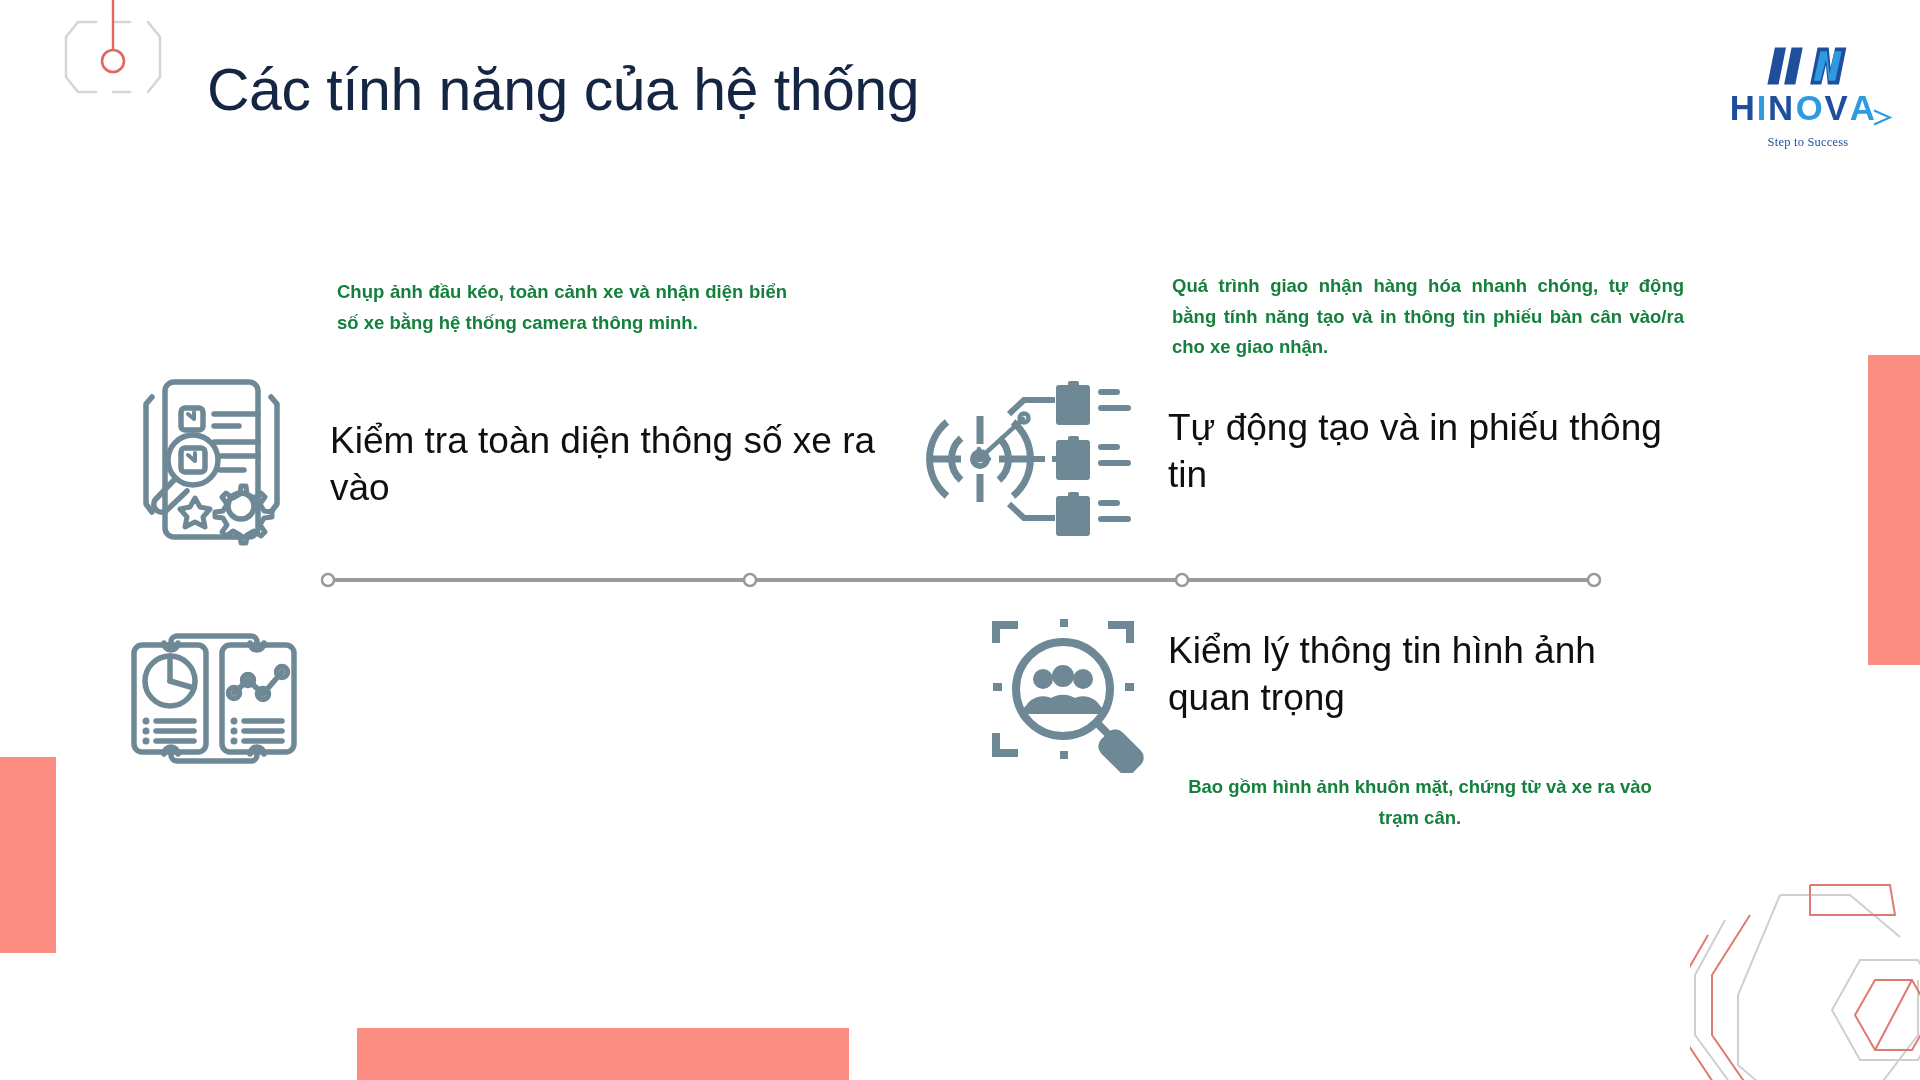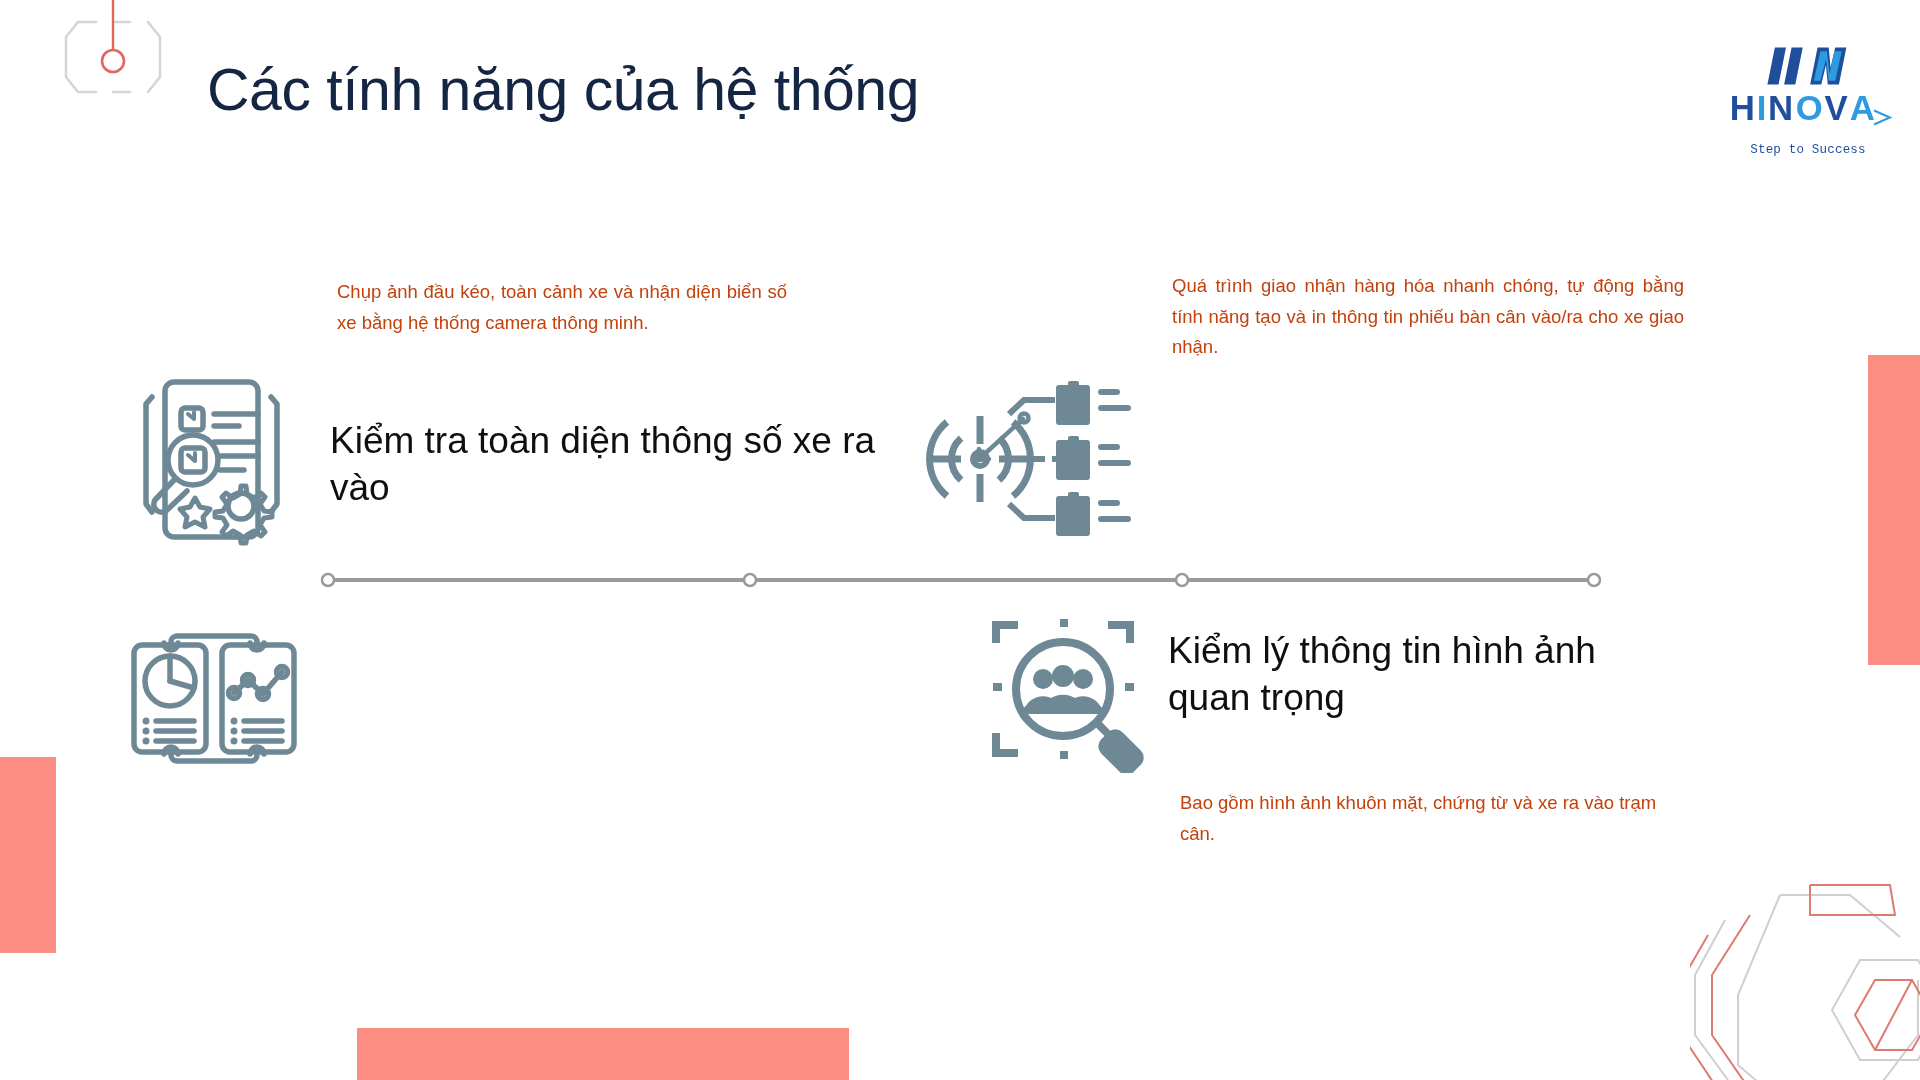--- a/index.html
+++ b/index.html
@@ -78,22 +78,22 @@
   }
   .logo-word {
     position: relative;
     margin-top: -4px;
     height: 40px;
   }
   .logo-tagline {
     font-size: 12.5px;
     color: #1F4E9D;
     letter-spacing: 0.2px;
-    margin-top: 11px;
-    font-family: Liberation Mono, monospace;
+    margin-top: 3px;
+    font-family: Liberation Serif, serif;
   }
 
   
   .page-title {
     position: absolute;
     left: 207px;
     top: 56px;
     font-size: 59px;
     font-weight: normal;
     color: #152544;
@@ -118,25 +118,26 @@
     font-size: 37px;
     line-height: 1.26;
     color: #0f0f0f;
     font-weight: 400;
     font-family: "Liberation Sans", sans-serif;
   }
   .feature-desc {
     position: absolute;
     font-size: 18.5px;
     line-height: 1.66;
-    color: #c2410c;
+    color: #15803d;
     text-align: justify;
     font-family: "Liberation Sans", sans-serif;
-  }
-  .feature-desc.no-justify { text-align: left; margin-top: 16px; }
+    font-weight: bold;
+  }
+  .feature-desc.no-justify { text-align: center; }
 
   
   #f1-desc   { left: 337px; top: 277px; width: 450px; }
   #f1-icon   { left: 124px; top: 372px; width: 175px; height: 175px; }
   #f1-head   { left: 330px; top: 418px; width: 570px; }
 
   
   #f2-desc   { left: 1172px; top: 271px; width: 512px; }
   #f2-icon   { left: 925px; top: 372px; width: 210px; height: 175px; }
   #f2-head   { left: 1168px; top: 405px; width: 540px; }
@@ -273,20 +274,21 @@
       <rect x="143" y="120" width="11" height="7" rx="2"></rect>
       <rect x="173" y="17" width="22" height="6" rx="3"></rect>
       <rect x="173" y="33" width="33" height="6" rx="3"></rect>
       <rect x="173" y="72" width="22" height="6" rx="3"></rect>
       <rect x="173" y="88" width="33" height="6" rx="3"></rect>
       <rect x="173" y="128" width="22" height="6" rx="3"></rect>
       <rect x="173" y="144" width="33" height="6" rx="3"></rect>
     </g>
   </svg>
 
+  <h2 class="feature-heading" id="f2-head">Tự động tạo và in phiếu thông tin</h2>
 
   <svg class="feature-icon" id="f3-icon" viewBox="0 0 180 158">
     <g fill="none" stroke="#6E8896" stroke-width="5.5" stroke-linecap="round" stroke-linejoin="round">
       <path d="M47 24 a6 6 0 0 1 6 -6 L127 18 a6 6 0 0 1 6 6"></path>
       <path d="M47 137 a6 6 0 0 0 6 6 L127 143 a6 6 0 0 0 6 -6"></path>
       <path d="M40 25 a7 7 0 0 0 14 0"></path>
       <path d="M126 25 a7 7 0 0 0 14 0"></path>
       <path d="M40 136 a7 7 0 0 1 14 0"></path>
       <path d="M126 136 a7 7 0 0 1 14 0"></path>
       <rect x="10" y="27" width="72" height="107" rx="8"></rect>

